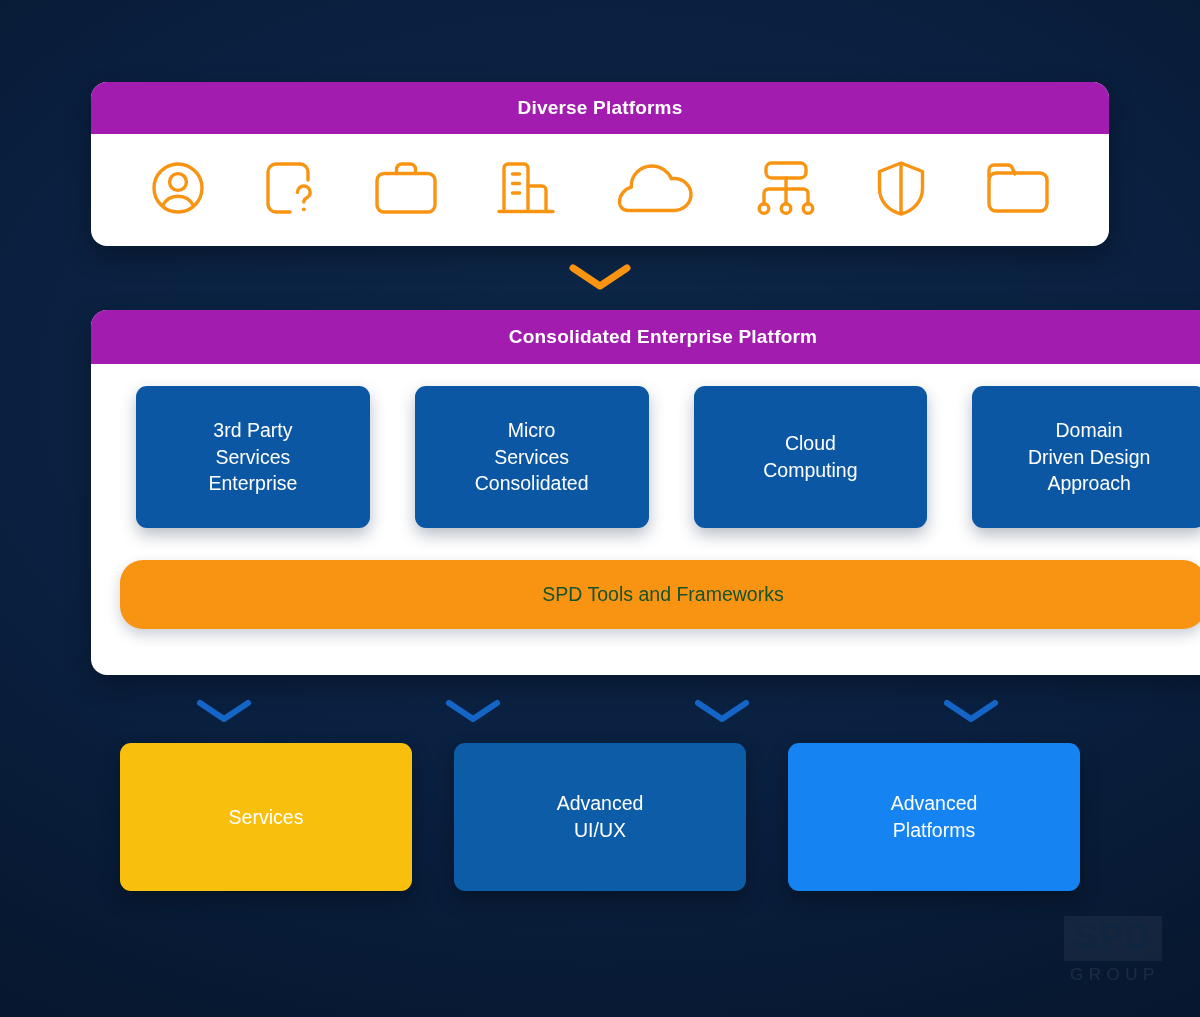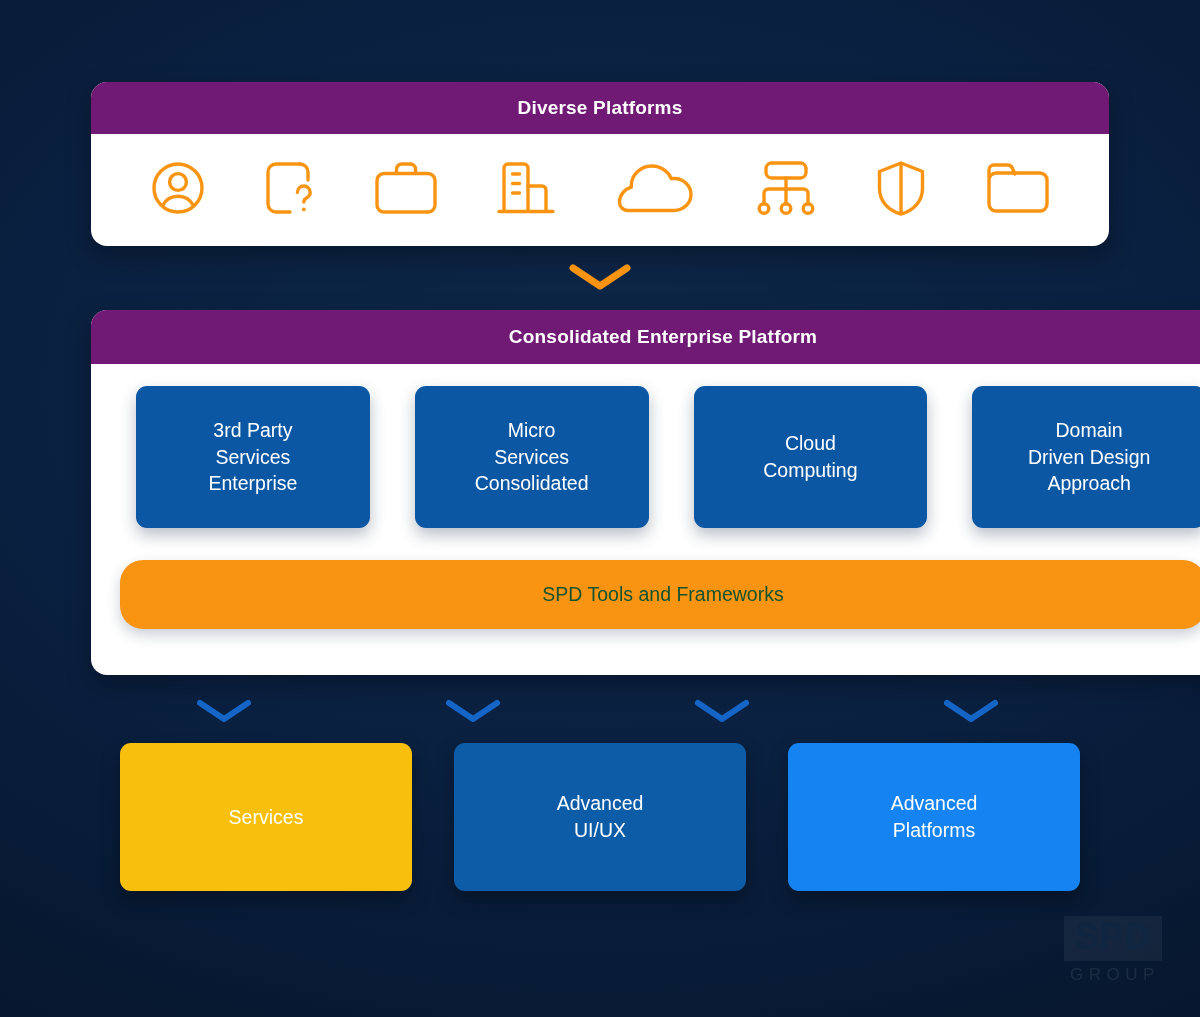--- a/index.html
+++ b/index.html
@@ -26,21 +26,21 @@
   
   .panel {
     position: absolute;
     border-radius: 16px;
     background: #ffffff;
     overflow: hidden;
     box-shadow: 0 10px 26px rgba(0,0,0,0.30);
   }
 
   .panel-header {
-    background: #701a75;
+    background: #a21caf;
     color: #ffffff;
     font-weight: bold;
     text-align: center;
     letter-spacing: .2px;
     display: flex;
     align-items: center;
     justify-content: center;
   }
 
   

